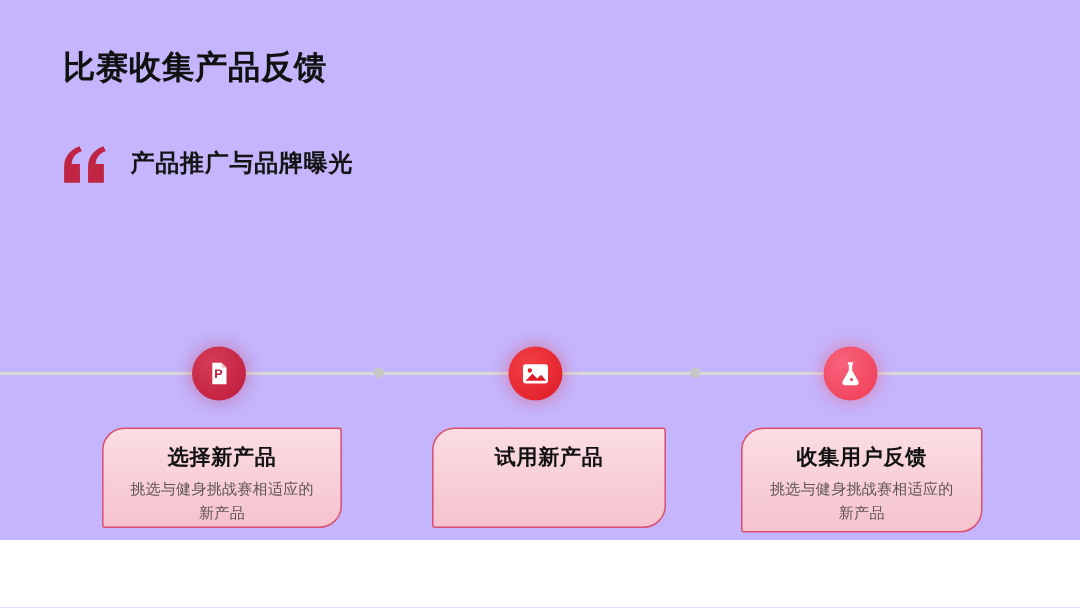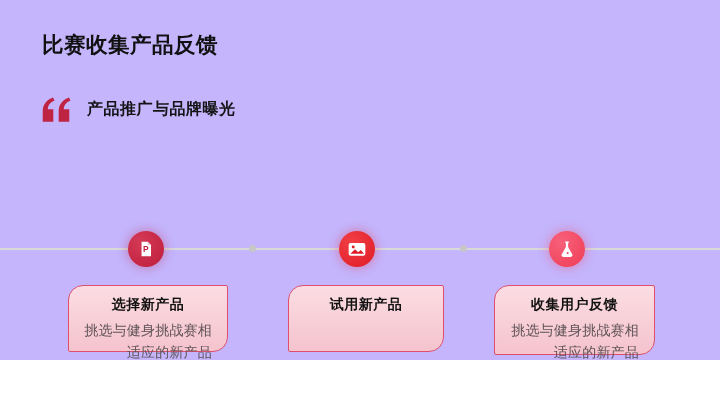--- a/index.html
+++ b/index.html
@@ -50,22 +50,22 @@
     border-radius:15px 2px 15px 2px;
     text-align:center;
   }
   .card-1{left:68px;width:160px;}
   .card-2{left:288px;width:156px;}
   .card-3{left:494px;width:161px;height:70px;}
   .card-title{
     margin-top:10px;font-size:14px;font-weight:800;color:#111;letter-spacing:.5px;
   }
   .card-body{
-    margin-top:5px;padding:0 15px;font-size:14px;line-height:1.6;
-    color:#5f5358;letter-spacing:.2px;text-align:right;
+    margin-top:5px;padding:0 15px;font-size:10px;line-height:1.6;
+    color:#5f5358;letter-spacing:.2px;
   }
 </style>
 </head>
 <body>
 
 <div id="slide">
 
   <div class="slide-title">比赛收集产品反馈</div>
 
   <span class="quote-icon">

